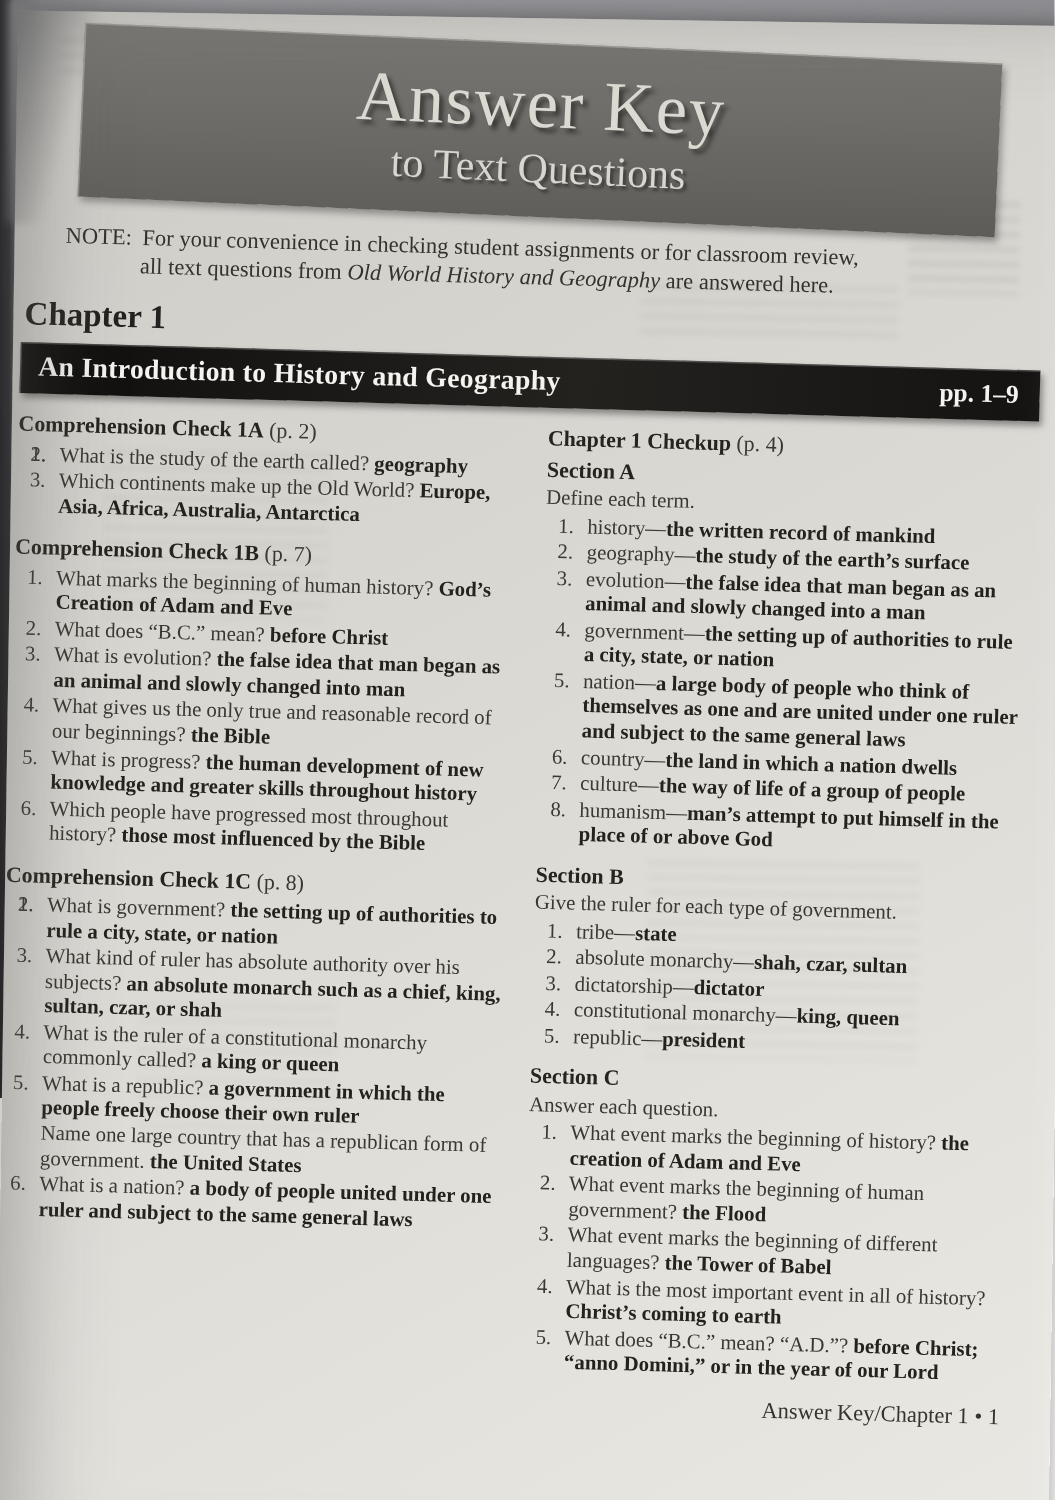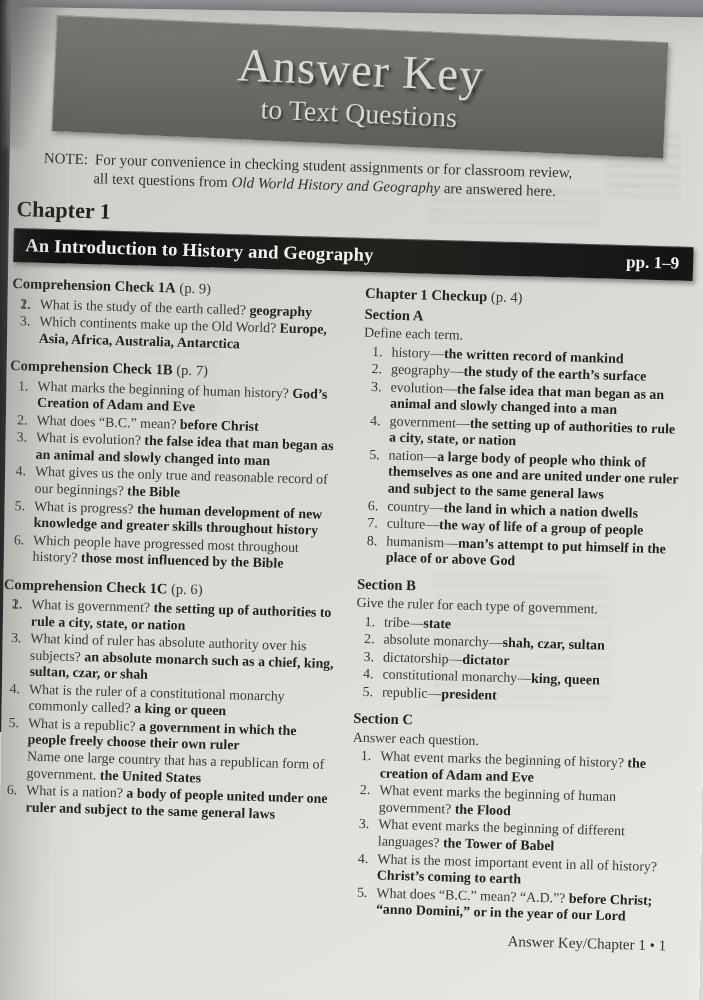--- a/index.html
+++ b/index.html
@@ -123,32 +123,32 @@
 
       <h1 class="chapter">Chapter 1</h1>
 
       <div class="bar">
         <span class="bar-title">An Introduction to History and Geography</span>
         <span class="bar-pages">pp. 1–9</span>
       </div>
 
       <div class="columns">
         <div class="col col-left">
-            <div class="col-heading"><span class="hb">Comprehension Check 1A</span><span class="hn"> (p. 9)</span></div>
+            <div class="col-heading"><span class="hb">Comprehension Check 1A</span><span class="hn"> (p. 2)</span></div>
             <div class="qa-item"><span class="num">1.</span></div>
             <div class="qa-item"><span class="num">2.</span><span><span class="q">What is the study of the earth called? </span><span class="ans">geography</span></span></div>
             <div class="qa-item"><span class="num">3.</span><span><span class="q">Which continents make up the Old World? </span><span class="ans">Europe, Asia, Africa, Australia, Antarctica</span></span></div>
             <div class="col-heading"><span class="hb">Comprehension Check 1B</span><span class="hn"> (p. 7)</span></div>
             <div class="qa-item"><span class="num">1.</span><span><span class="q">What marks the beginning of human history? </span><span class="ans">God’s Creation of Adam and Eve</span></span></div>
             <div class="qa-item"><span class="num">2.</span><span><span class="q">What does “B.C.” mean? </span><span class="ans">before Christ</span></span></div>
             <div class="qa-item"><span class="num">3.</span><span><span class="q">What is evolution? </span><span class="ans">the false idea that man began as an animal and slowly changed into man</span></span></div>
             <div class="qa-item"><span class="num">4.</span><span><span class="q">What gives us the only true and reasonable record of our beginnings? </span><span class="ans">the Bible</span></span></div>
             <div class="qa-item"><span class="num">5.</span><span><span class="q">What is progress? </span><span class="ans">the human development of new knowledge and greater skills throughout history</span></span></div>
             <div class="qa-item"><span class="num">6.</span><span><span class="q">Which people have progressed most throughout history? </span><span class="ans">those most influenced by the Bible</span></span></div>
-            <div class="col-heading"><span class="hb">Comprehension Check 1C</span><span class="hn"> (p. 6)</span></div>
+            <div class="col-heading"><span class="hb">Comprehension Check 1C</span><span class="hn"> (p. 8)</span></div>
             <div class="qa-item"><span class="num">1.</span></div>
             <div class="qa-item"><span class="num">2.</span><span><span class="q">What is government? </span><span class="ans">the setting up of authorities to rule a city, state, or nation</span></span></div>
             <div class="qa-item"><span class="num">3.</span><span><span class="q">What kind of ruler has absolute authority over his subjects? </span><span class="ans">an absolute monarch such as a chief, king, sultan, czar, or shah</span></span></div>
             <div class="qa-item"><span class="num">4.</span><span><span class="q">What is the ruler of a constitutional monarchy commonly called? </span><span class="ans">a king or queen</span></span></div>
             <div class="qa-item"><span class="num">5.</span><span><span class="q">What is a republic? </span><span class="ans">a government in which the people freely choose their own ruler</span><br><span class="q">Name one large country that has a republican form of government. </span><span class="ans">the United States</span></span></div>
             <div class="qa-item"><span class="num">6.</span><span><span class="q">What is a nation? </span><span class="ans">a body of people united under one ruler and subject to the same general laws</span></span></div>
           </div>
         <div class="col col-right">
             <div class="col-heading"><span class="hb">Chapter 1 Checkup</span><span class="hn"> (p. 4)</span></div>
             <div class="subheading">Section A</div>

